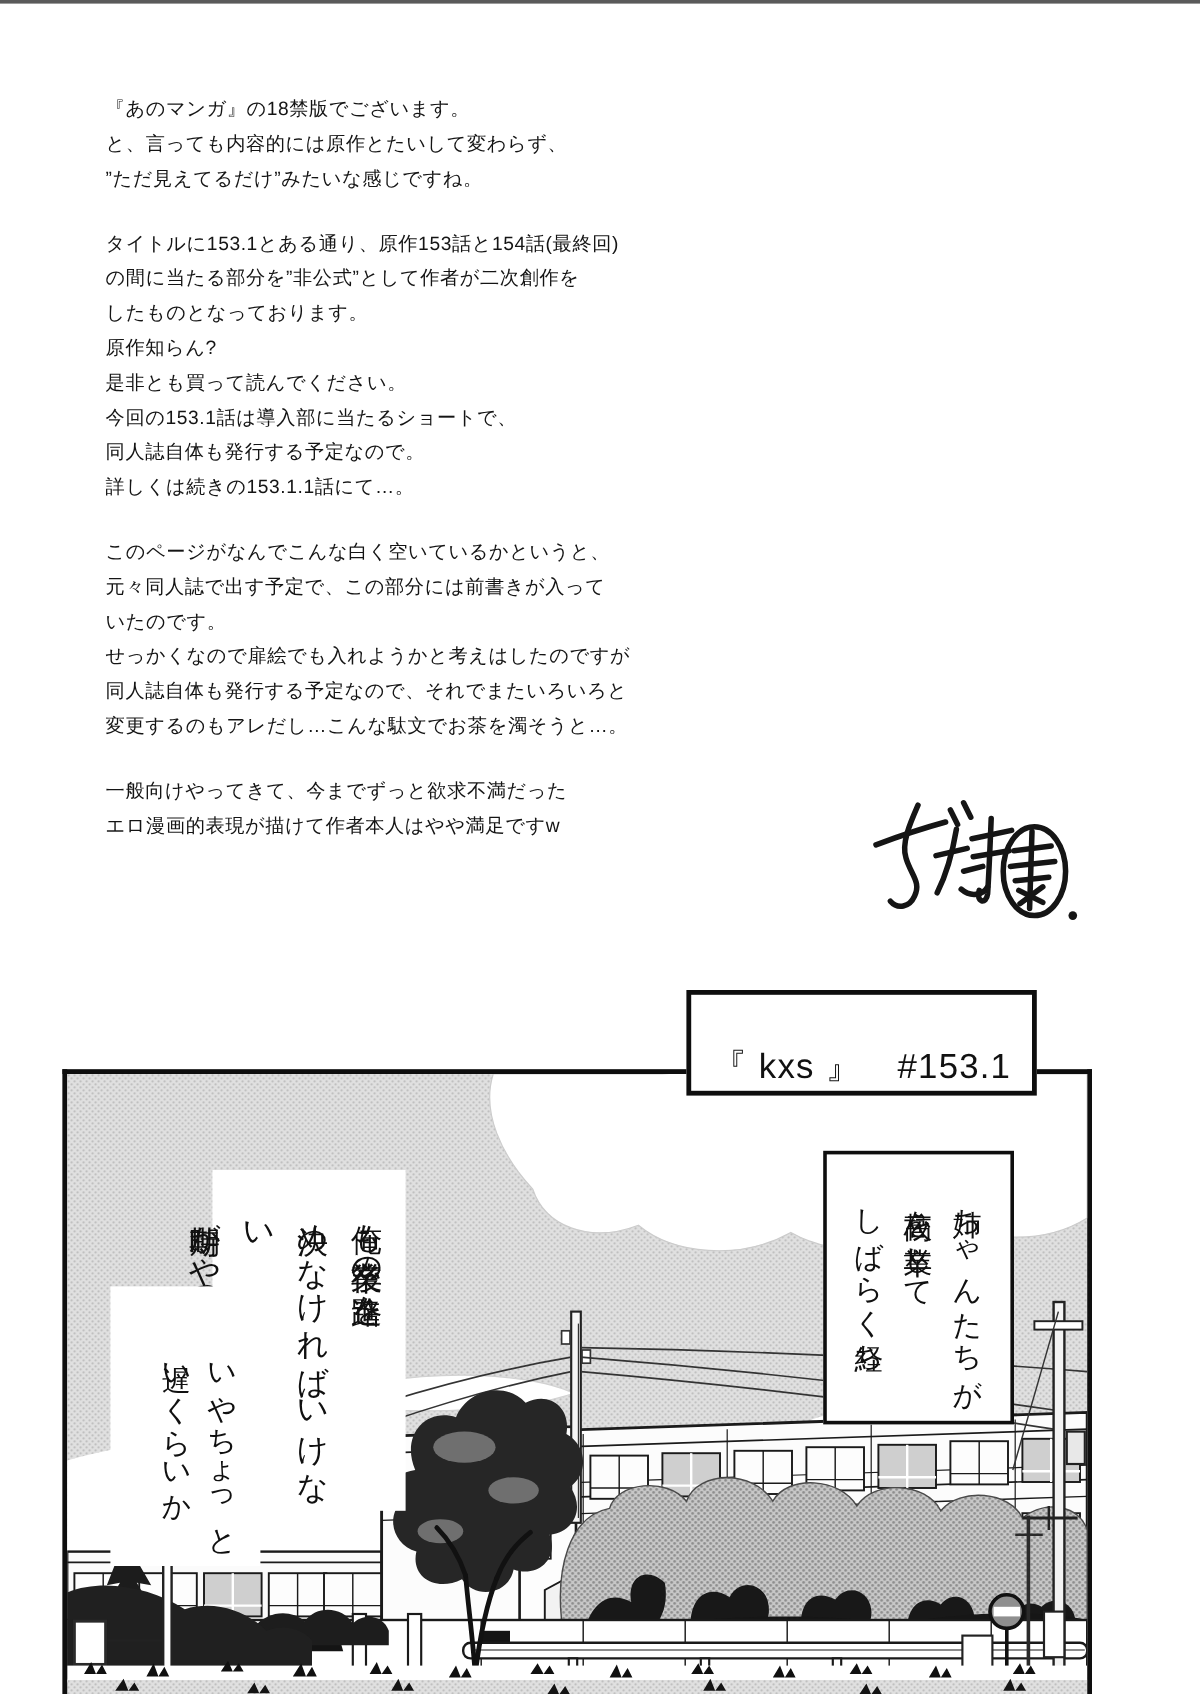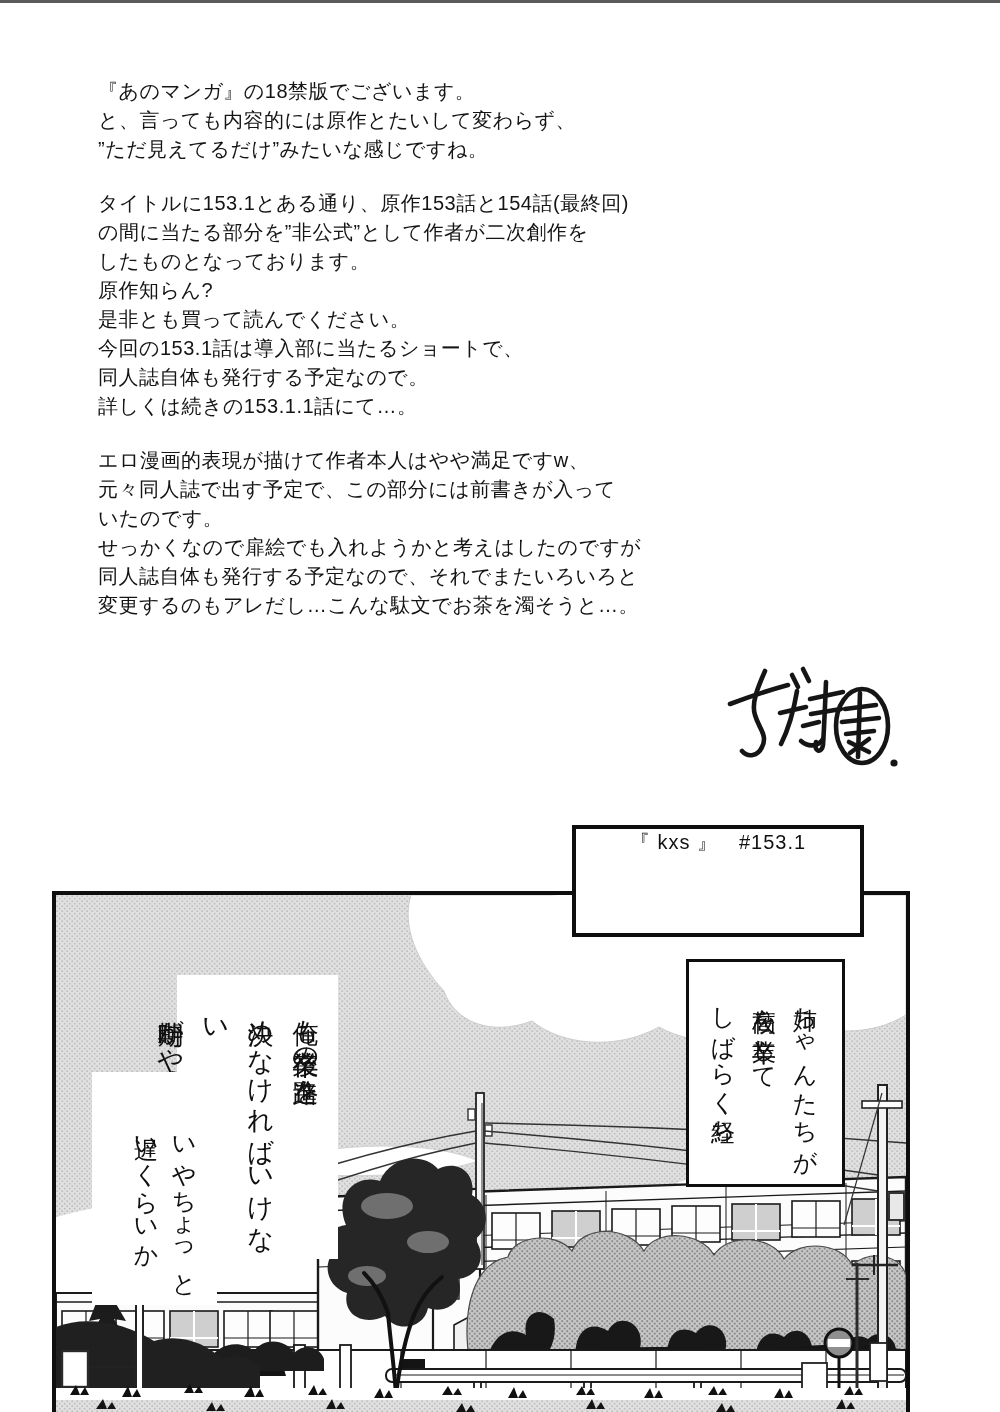--- a/index.html
+++ b/index.html
@@ -1,28 +1,28 @@
 <!DOCTYPE html>
 <html><head>
 <meta charset="utf-8">
 <style>
   html,body{margin:0;padding:0;}
   body{
     width:1000px;height:1412px;position:relative;overflow:hidden;
     background:#ffffff;border-top:3px solid #5a5a5a;box-sizing:border-box;
     font-family:"Liberation Sans","DejaVu Sans",sans-serif;color:#141414;
   }
-  .afterword{position:absolute;left:98px;top:74px;width:810px;font-size:20px;line-height:29px;letter-spacing:0.5px;}
+  .afterword{position:absolute;left:88px;top:74px;width:810px;font-size:16px;line-height:29px;letter-spacing:0.5px;}
   .afterword p{margin:0 0 25px 0;white-space:pre-line;}
   .signature{position:absolute;left:722px;top:652px;width:200px;height:125px;}
   .title-box{
-    position:absolute;left:572px;top:822px;width:292px;height:112px;
+    position:absolute;left:572px;top:822px;width:292px;height:88px;
     background:#fff;border:4px solid #0e0e0e;box-sizing:border-box;z-index:6;
-    display:flex;align-items:flex-start;justify-content:center;
-    font-size:20px;letter-spacing:1px;color:#111;white-space:pre;
+    display:flex;align-items:flex-end;justify-content:center;
+    font-size:29px;letter-spacing:1px;color:#111;white-space:pre;
   }
   .panel{
     position:absolute;left:52px;top:888px;width:858px;height:524px;
     border:4px solid #0e0e0e;border-bottom:none;box-sizing:border-box;background:#dedede;z-index:1;
   }
   .panel svg.art{position:absolute;left:0;top:0;display:block;}
   .caption{
     position:absolute;background:#ffffff;color:#101010;z-index:3;
     writing-mode:vertical-rl;text-orientation:upright;white-space:pre-line;
   }
@@ -43,26 +43,28 @@
 と、言っても内容的には原作とたいして変わらず、
 ”ただ見えてるだけ”みたいな感じですね。</p>
   <p>タイトルに153.1とある通り、原作153話と154話(最終回)
 の間に当たる部分を”非公式”として作者が二次創作を
 したものとなっております。
 原作知らん?
 是非とも買って読んでください。
 今回の153.1話は導入部に当たるショートで、
 同人誌自体も発行する予定なので。
 詳しくは続きの153.1.1話にて…。</p>
-  <p>エロ漫画的表現が描けて作者本人はやや満足ですw、
+  <p>このページがなんでこんな白く空いているかというと、
 元々同人誌で出す予定で、この部分には前書きが入って
 いたのです。
 せっかくなので扉絵でも入れようかと考えはしたのですが
 同人誌自体も発行する予定なので、それでまたいろいろと
 変更するのもアレだし…こんな駄文でお茶を濁そうと…。</p>
+  <p>一般向けやってきて、今までずっと欲求不満だった
+エロ漫画的表現が描けて作者本人はやや満足ですw</p>
 </div>
 
 <svg class="signature" viewBox="0 0 200 125" xmlns="http://www.w3.org/2000/svg">
   <g fill="none" stroke="#151515" stroke-width="4.6" stroke-linecap="round" stroke-linejoin="round">
 
     <path d="M 8,49 C 24,43 44,36 66,30"></path>
     <path d="M 43,16 C 36,32 29,48 33,60 C 37,74 46,80 40,92 C 36,101 26,103 20,96"></path>
     <path d="M 70,20 L 76,32"></path>
       <path d="M 81,14 L 87,26"></path>
 

